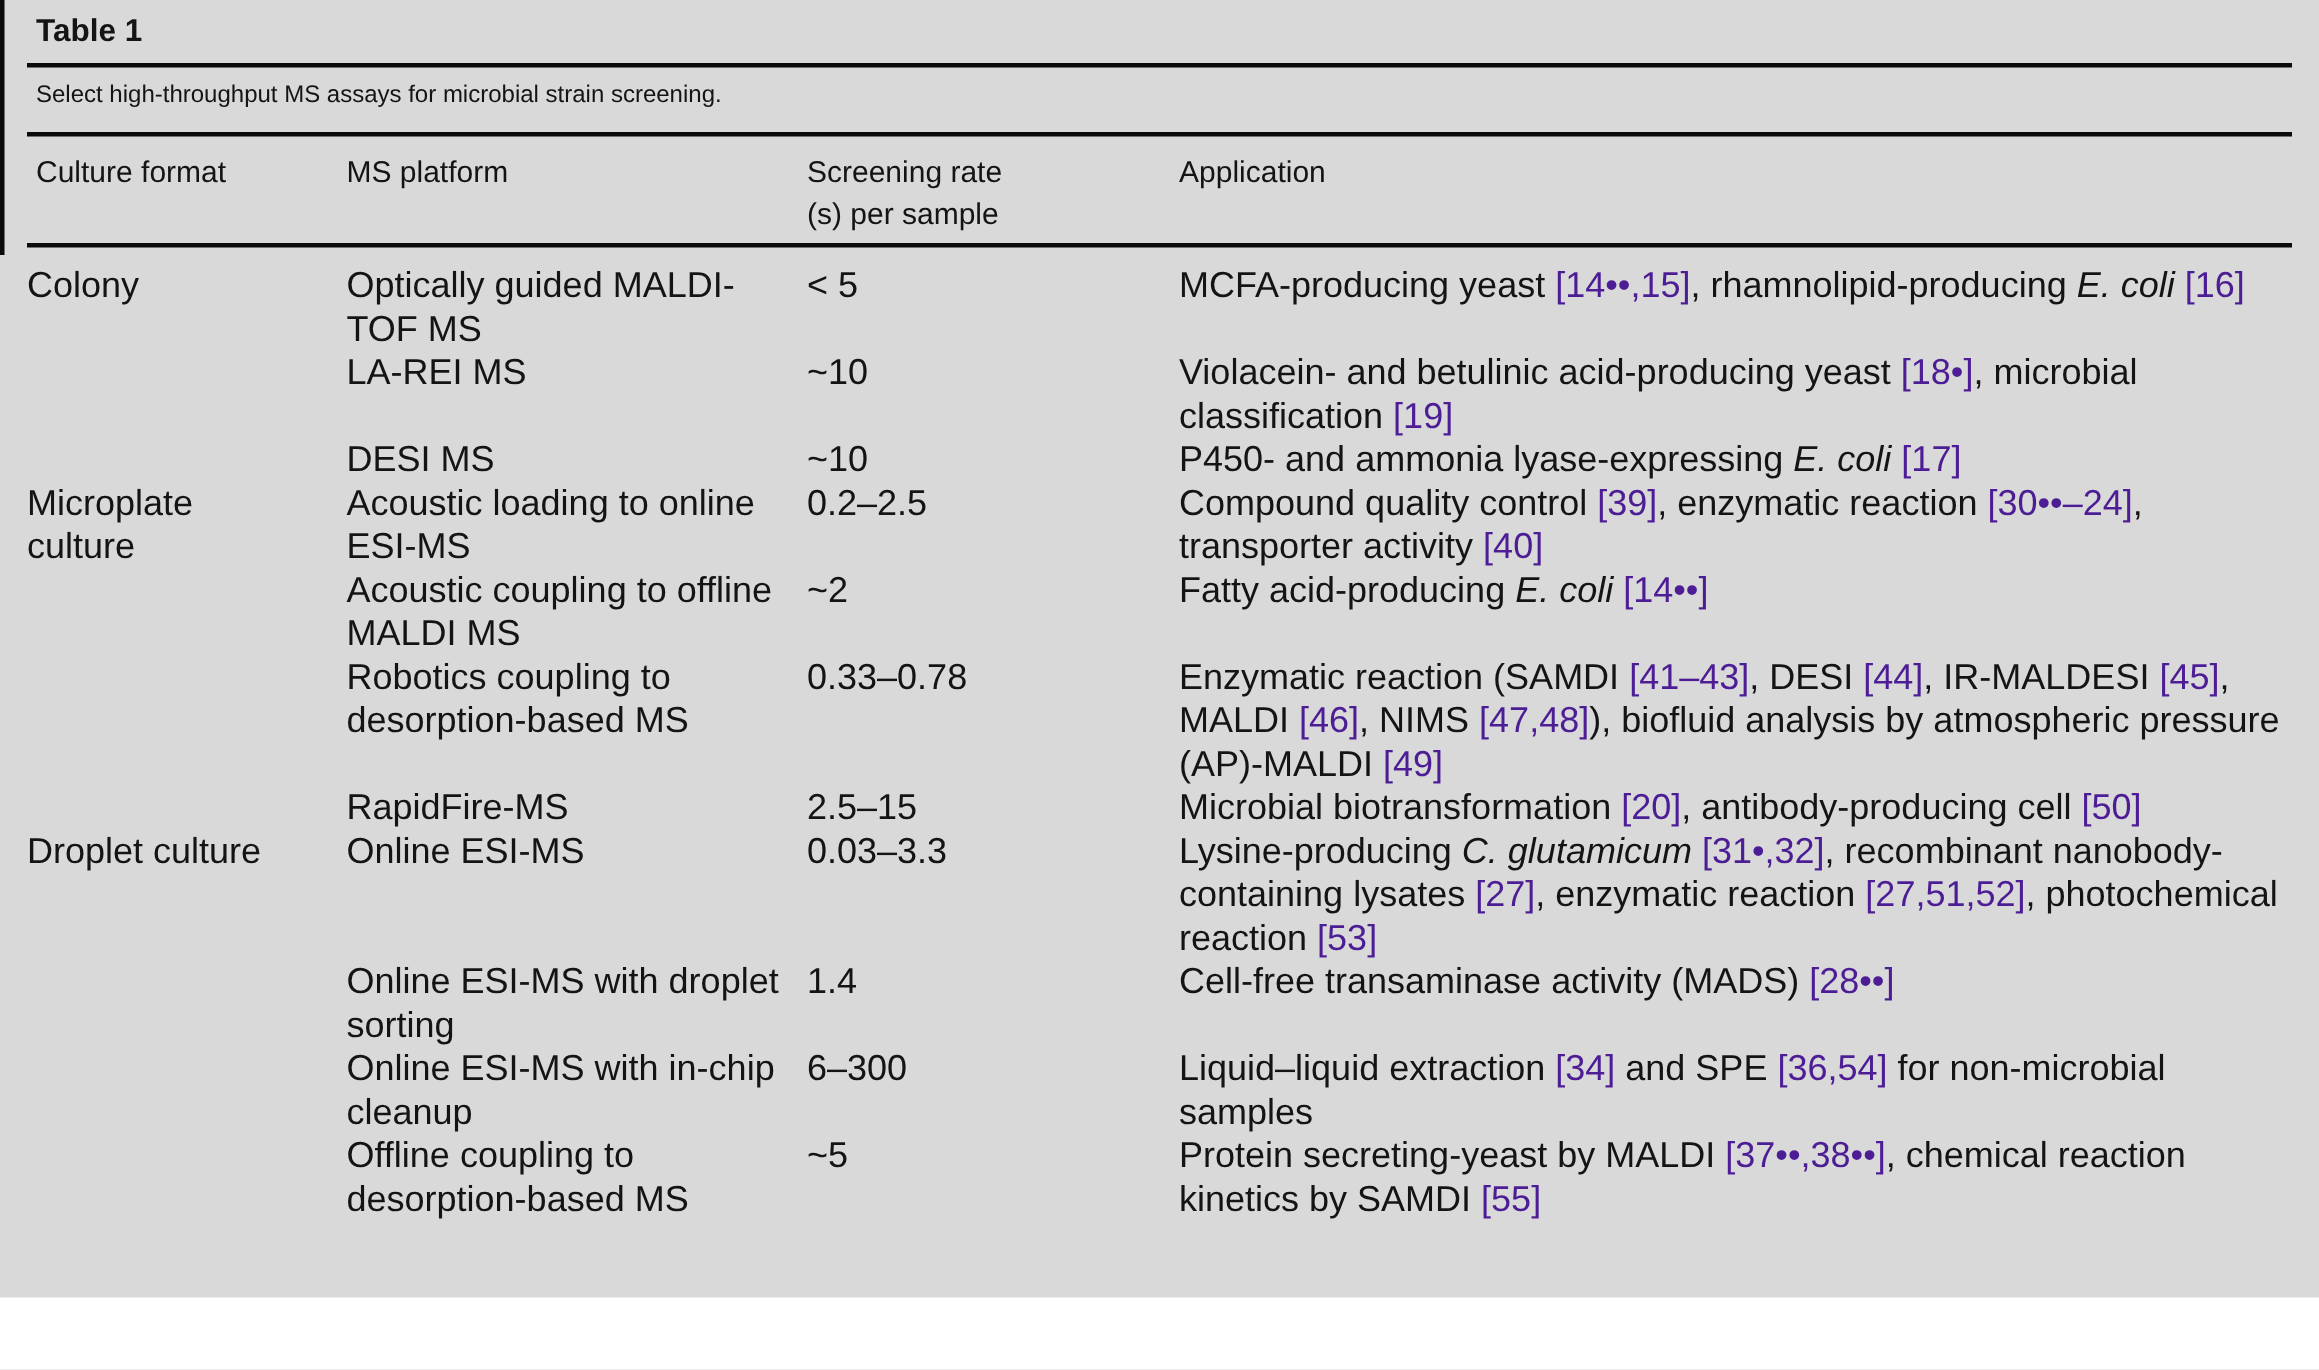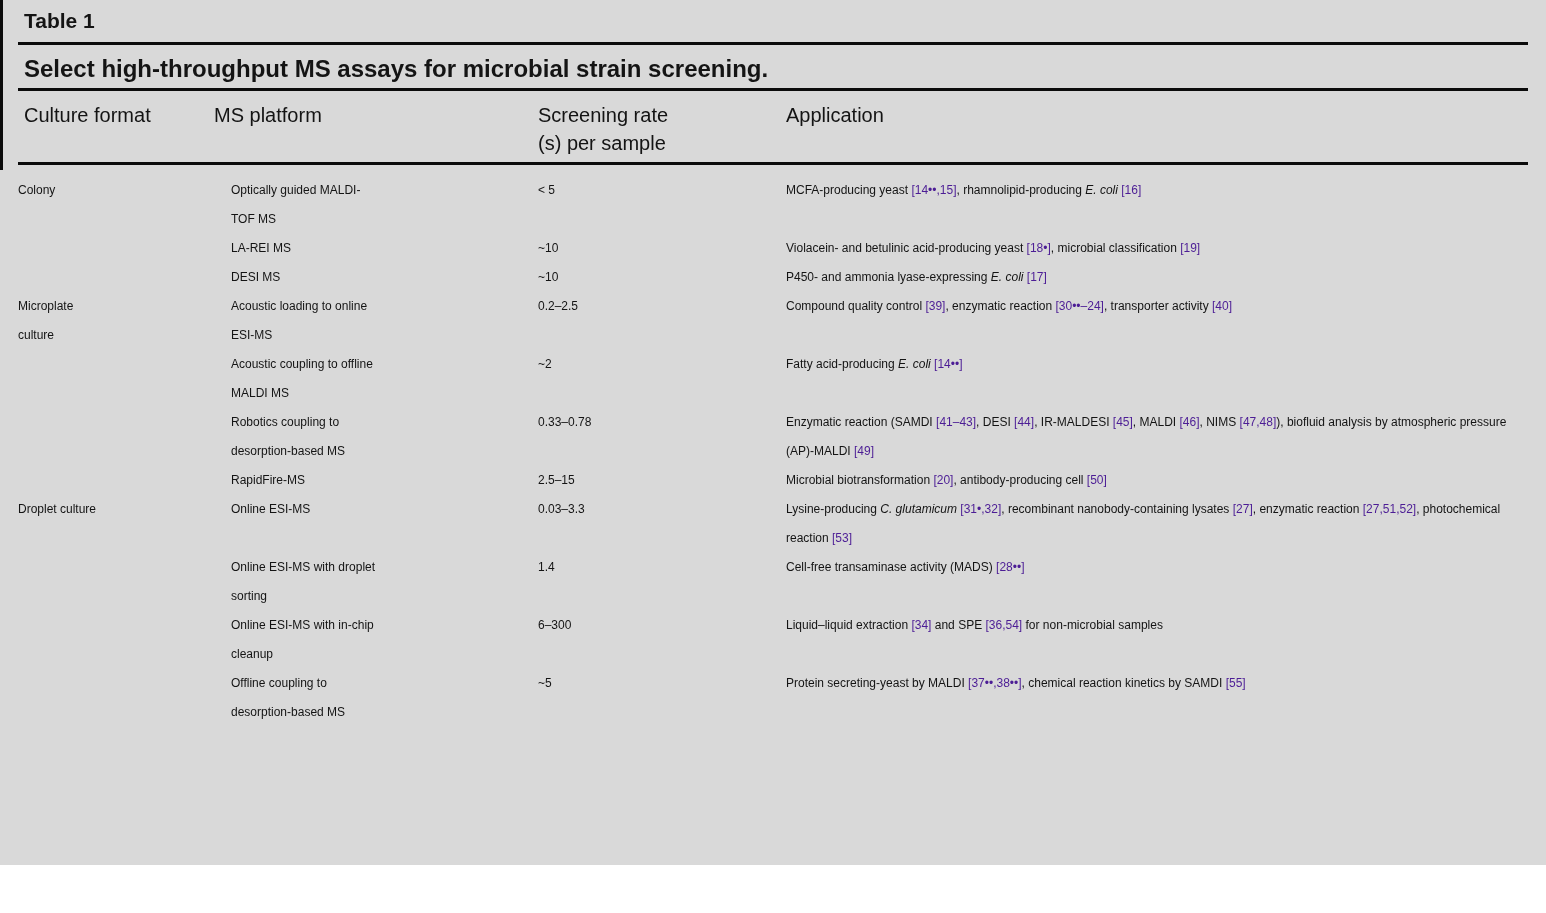--- a/index.html
+++ b/index.html
@@ -23,44 +23,44 @@
   .rule-header{top:162px;height:3px;}
   .rule-bottom{top:891px;height:3px;}
   .table-label{
     position:absolute;
     left:24px;top:9px;
     font-size:21px;font-weight:bold;
   }
   .caption{
     position:absolute;
     left:24px;top:55px;
-    font-size:24px;font-weight:bold;
+    font-size:16px;font-weight:normal;
   }
   .hdr-cell{
     position:absolute;
     top:101px;
     font-size:20px;
     line-height:28px;
     white-space:pre-line;
   }
   .hdr-1{left:24px;}
-  .hdr-2{left:214px;}
+  .hdr-2{left:231px;}
   .hdr-3{left:538px;}
   .hdr-4{left:786px;}
   table.data-table{
     position:absolute;
     left:18px;top:176px;
     width:1510px;
     border-collapse:collapse;
     table-layout:fixed;
   }
   table.data-table td{
     vertical-align:top;
     padding:0;
-    font-size:12px;
+    font-size:24px;
     line-height:29px;
   }
   td.cf{padding-left:6px;white-space:pre-line;}
   td.plat{white-space:pre-line;padding-right:12px;}
   td.rate{white-space:nowrap;}
   td.app{padding-right:2px;}
   .cite{color:#4c1d95;}
   .ital{font-style:italic;}
   .edge-artifact{
     position:absolute;

